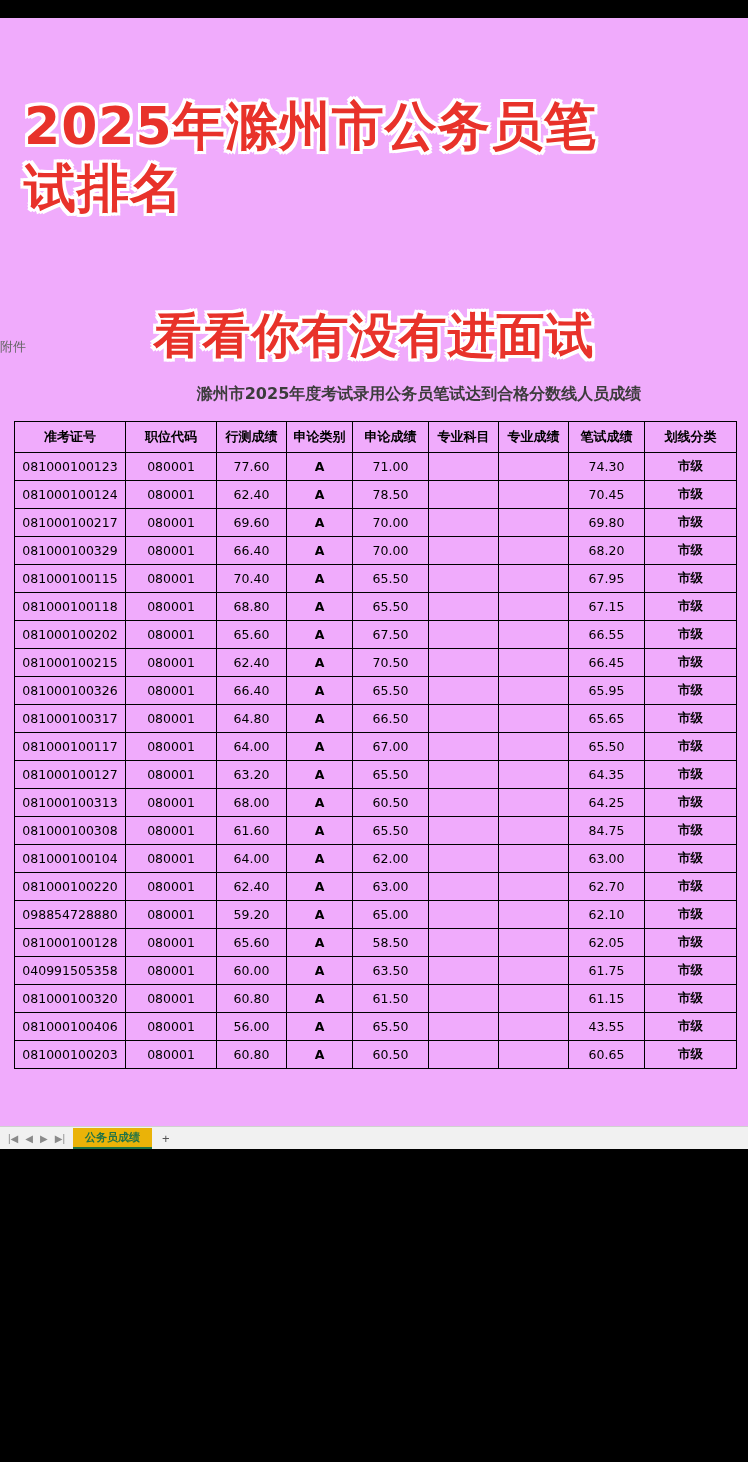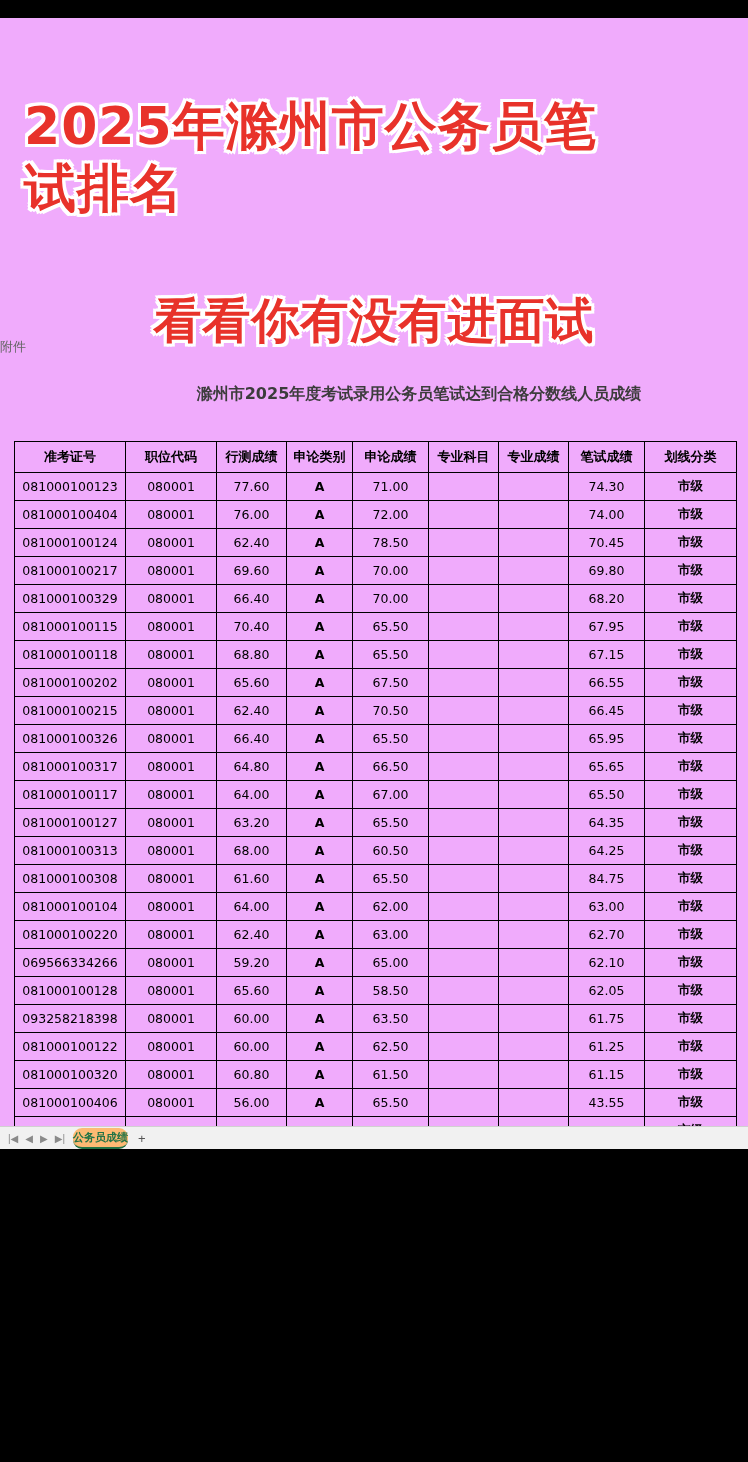--- a/index.html
+++ b/index.html
@@ -56,35 +56,36 @@
   #headline2 {
     position: absolute;
     left: 0;
     top: 296px;
     width: 748px;
     text-align: center;
     z-index: 40;
     pointer-events: none;
   }
   .hl-line2 {
-    font-family: Liberation Mono, monospace;
+    font-family: Liberation Sans, sans-serif;
     font-weight: bold;
     font-size: 48px;
     line-height: 56px;
     color: #e8322a;
     letter-spacing: 1px;
     text-shadow:
       -3px -3px 0 #ffffff,
        3px -3px 0 #ffffff,
       -3px  3px 0 #ffffff,
        3px  3px 0 #ffffff,
       -3px  0   0 #ffffff,
        3px  0   0 #ffffff,
        0   -3px 0 #ffffff,
        0    3px 0 #ffffff;
+    margin-top: 12px;
   }
 
   
   #attachment {
     position: absolute;
     left: 0px;
     top: 320px;
     font-size: 13px;
     color: #666666;
     z-index: 5;
@@ -105,21 +106,20 @@
     padding-left: 45px;
   }
 
   
   #table-wrap {
     position: absolute;
     left: 14px;
     top: 403px;
     width: 722px;
     z-index: 5;
-    margin-top: 20px;
   }
   table {
     border-collapse: collapse;
     width: 722px;
     table-layout: fixed;
     font-family: "DejaVu Sans", sans-serif;
   }
   th, td {
     border: 1px solid #000000;
     height: 27px;
@@ -165,27 +165,26 @@
   }
   .nav-arrows {
     display: flex;
     align-items: center;
     gap: 7px;
     padding: 0 8px;
     color: #8a8a8a;
     font-size: 10px;
   }
   .sheet-tab {
-    padding: 2px 0;
+    padding: 2px 12px;
     font-weight: bold;
     color: #217346;
     border-bottom: 2px solid #217346;
-    background: #fdba74;
+    background: #eab308;
     font-size: 11px;
-    border-radius: 9px;
   }
   .add-sheet {
     padding: 0 10px;
     color: #555555;
     font-size: 13px;
   }
 </style>
 </head>
 <body>
 
@@ -227,31 +226,20 @@
             <td>080001</td>
             <td>77.60</td>
             <td class="bold">A</td>
             <td>71.00</td>
             <td></td>
             <td></td>
             <td>74.30</td>
             <td class="bold">市级</td>
           </tr>
           <tr>
-            <td>081000100404</td>
-            <td>080001</td>
-            <td>76.00</td>
-            <td class="bold">A</td>
-            <td>72.00</td>
-            <td></td>
-            <td></td>
-            <td>74.00</td>
-            <td class="bold">市级</td>
-          </tr>
-          <tr>
             <td>081000100124</td>
             <td>080001</td>
             <td>62.40</td>
             <td class="bold">A</td>
             <td>78.50</td>
             <td></td>
             <td></td>
             <td>70.45</td>
             <td class="bold">市级</td>
           </tr>
@@ -403,21 +391,21 @@
             <td>080001</td>
             <td>62.40</td>
             <td class="bold">A</td>
             <td>63.00</td>
             <td></td>
             <td></td>
             <td>62.70</td>
             <td class="bold">市级</td>
           </tr>
           <tr>
-            <td>069566334266</td>
+            <td>098854728880</td>
             <td>080001</td>
             <td>59.20</td>
             <td class="bold">A</td>
             <td>65.00</td>
             <td></td>
             <td></td>
             <td>62.10</td>
             <td class="bold">市级</td>
           </tr>
           <tr>
@@ -425,39 +413,28 @@
             <td>080001</td>
             <td>65.60</td>
             <td class="bold">A</td>
             <td>58.50</td>
             <td></td>
             <td></td>
             <td>62.05</td>
             <td class="bold">市级</td>
           </tr>
           <tr>
-            <td>093258218398</td>
+            <td>040991505358</td>
             <td>080001</td>
             <td>60.00</td>
             <td class="bold">A</td>
             <td>63.50</td>
             <td></td>
             <td></td>
             <td>61.75</td>
-            <td class="bold">市级</td>
-          </tr>
-          <tr>
-            <td>081000100122</td>
-            <td>080001</td>
-            <td>60.00</td>
-            <td class="bold">A</td>
-            <td>62.50</td>
-            <td></td>
-            <td></td>
-            <td>61.25</td>
             <td class="bold">市级</td>
           </tr>
           <tr>
             <td>081000100320</td>
             <td>080001</td>
             <td>60.80</td>
             <td class="bold">A</td>
             <td>61.50</td>
             <td></td>
             <td></td>

